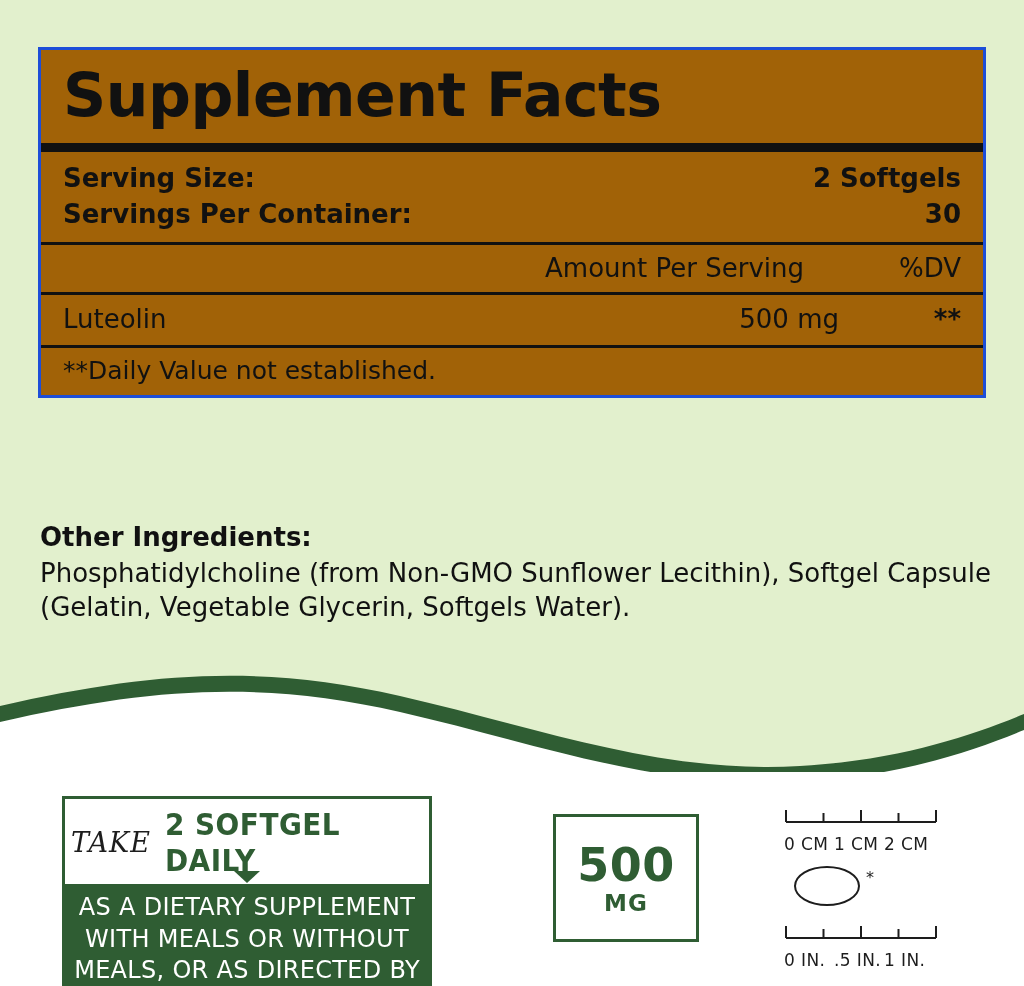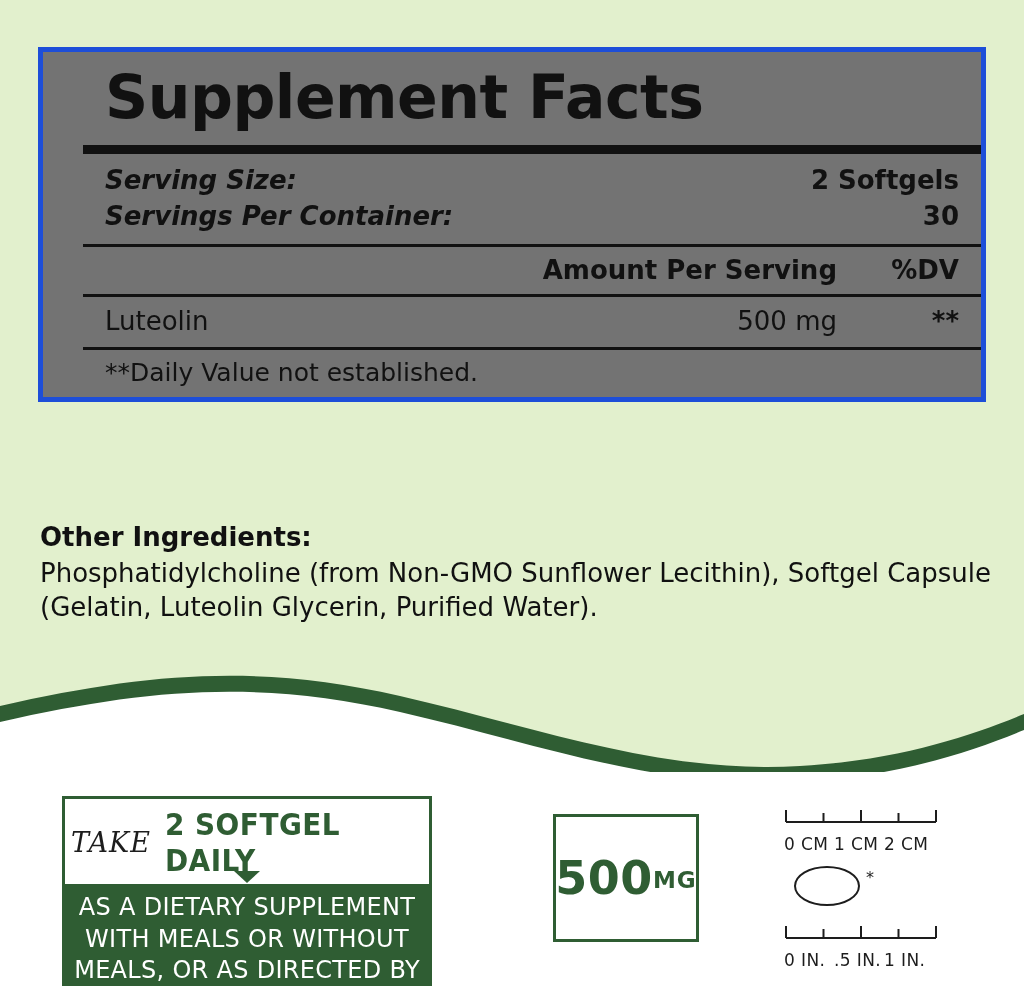--- a/index.html
+++ b/index.html
@@ -34,24 +34,23 @@
     height: 130px;
     display: block;
   }
 
   
   .sf-box {
     position: absolute;
     left: 38px;
     top: 47px;
     width: 948px;
-    background: #737373;
-    border: 5px solid #1d4ed8;
+    background: #a16207;
+    border: 3px solid #1d4ed8;
     box-sizing: border-box;
-    padding-left: 40px;
   }
   .sf-title {
     font-size: 60px;
     font-weight: bold;
     letter-spacing: -0.5px;
     color: #111111;
     padding: 14px 20px 16px 22px;
     line-height: 1.05;
     font-family: "DejaVu Sans", sans-serif;
   }
@@ -63,35 +62,36 @@
   }
   .sf-row {
     display: flex;
     justify-content: space-between;
     align-items: baseline;
     padding: 3px 22px 3px 22px;
     font-size: 26px;
     font-weight: bold;
     color: #111111;
   }
-  .sf-row .left { text-align: left; font-style: italic; }
+  .sf-row .left { text-align: left; }
   .sf-row .right { text-align: right; }
 
   .sf-serv {
     padding-top: 8px;
     padding-bottom: 10px;
   }
 
   .sf-head-row {
     display: flex;
     align-items: baseline;
     padding: 8px 22px 9px 22px;
     font-size: 26px;
-    font-weight: bold;
-    color: #111111;
+    font-weight: normal;
+    color: #111111;
+    gap: 35px;
   }
   .sf-head-row .spacer { flex: 1 1 auto; }
   .sf-head-row .aps { width: 380px; text-align: right; }
   .sf-head-row .dv { width: 122px; text-align: right; }
 
   .sf-item-row {
     display: flex;
     align-items: baseline;
     padding: 9px 22px 11px 22px;
     font-size: 26px;
@@ -192,21 +192,21 @@
   
   .strength-box {
     position: absolute;
     left: 553px;
     top: 42px;
     width: 146px;
     height: 128px;
     border: 3px solid #2f5d33;
     box-sizing: border-box;
     display: flex;
-    flex-direction: row;
+    flex-direction: column;
     align-items: center;
     justify-content: center;
     background: #ffffff;
   }
   .strength-num {
     font-size: 46px;
     font-weight: bold;
     color: #2f5d33;
     line-height: 1;
     letter-spacing: 0.5px;
@@ -297,21 +297,21 @@
       <span class="dv">**</span>
     </div>
 
     <div class="rule-thin"></div>
 
     <div class="sf-foot">**Daily Value not established.</div>
   </div>
 
   <div class="other-ing">
     <div class="heading">Other Ingredients:</div>
-    <div class="body">Phosphatidylcholine (from Non-GMO Sunflower Lecithin), Softgel Capsule (Gelatin, Luteolin Glycerin, Purified Water).</div>
+    <div class="body">Phosphatidylcholine (from Non-GMO Sunflower Lecithin), Softgel Capsule (Gelatin, Vegetable Glycerin, Softgels Water).</div>
   </div>
 
   <svg class="wave" viewBox="0 0 1024 130" preserveAspectRatio="none">
     <path d="M0,44 C150,10 260,2 400,34 C540,66 660,112 800,104 C900,98 970,74 1024,52 L1024,130 L0,130 Z" fill="#2f5d33"></path>
     <path d="M0,60 C150,26 260,18 400,50 C540,82 660,128 800,120 C900,114 970,90 1024,68 L1024,130 L0,130 Z" fill="#ffffff"></path>
   </svg>
 </div>
 
 <div class="label-bottom">
 

